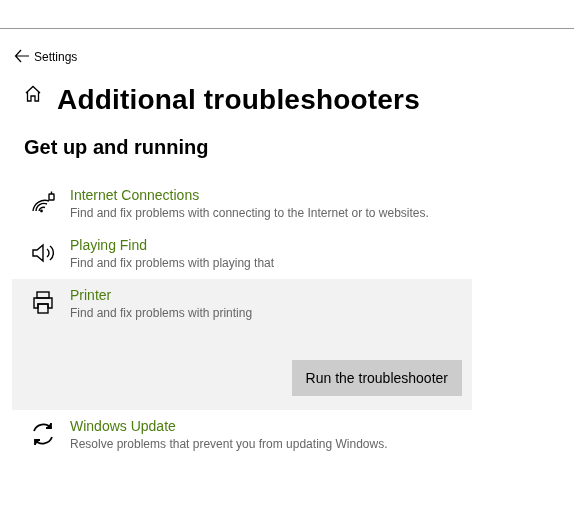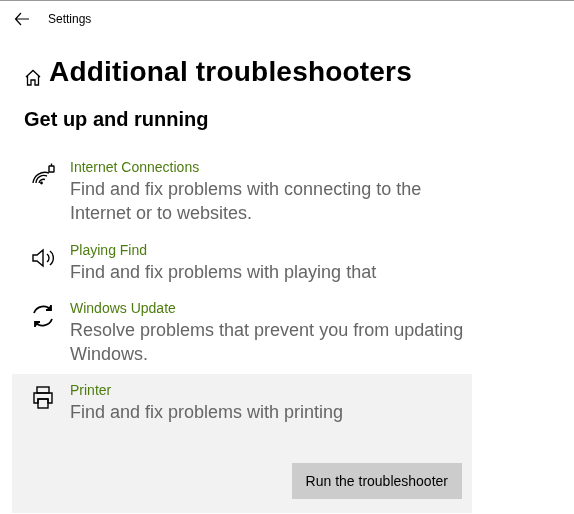--- a/index.html
+++ b/index.html
@@ -7,32 +7,33 @@
       font-family: "Segoe UI", -apple-system, BlinkMacSystemFont, sans-serif;
       background: #fff;
       width: 574px;
       height: 514px;
       overflow: hidden;
       color: #000;
     }
     .titlebar {
       height: 36px;
       display: flex;
-      align-items: center;
+      align-items: flex-end;
       padding-left: 14px;
-      gap: 18px;
+      gap: 4px;
       border-top: 1px solid #999;
+      margin-top: 28px;
     }
     .titlebar .back svg { width: 16px; height: 16px; display:block; }
     .titlebar .title { font-size: 12px; }
     .header {
       display: flex;
-      align-items: flex-end;
+      align-items: flex-start;
       padding: 20px 0 20px 23px;
-      gap: 6px;
+      gap: 14px;
     }
     .header .home svg { width: 20px; height: 20px; display:block; }
     .header h1 {
       font-size: 28px;
       font-weight: 600;
       letter-spacing: 0.2px;
     }
     .content { padding: 0 24px; }
     .section-title {
       font-size: 20px;
@@ -62,21 +63,21 @@
       flex-shrink: 0;
     }
     .icon svg { width: 28px; height: 28px; }
     .item-body { flex: 1; }
     .item-title {
       font-size: 14px;
       color: #4d7c0f;
       margin-bottom: 2px;
     }
     .item-desc {
-      font-size: 18px;
+      font-size: 12px;
       color: #666;
       line-height: 1.35;
     }
     .run-row {
       margin-top: 38px;
       display: flex;
       justify-content: flex-end;
       padding-right: 6px;
     }
     .run-btn {
@@ -138,46 +139,46 @@
           <path d="M18 10 A5 5 0 0 1 18 18"></path>
           <path d="M21 7 A9 9 0 0 1 21 21"></path>
         </svg>
       </span>
       <div class="item-body">
         <div class="item-title">Playing Find</div>
         <div class="item-desc">Find and fix problems with playing that</div>
       </div>
     </div>
 
-    <div class="item">
-      <span class="icon">
-        <svg viewBox="0 0 28 28" fill="none" stroke="#000" stroke-width="1.8">
-          <path d="M22 8 A10 10 0 0 0 5 11"></path>
-          <path d="M6 20 A10 10 0 0 0 23 17"></path>
-          <path d="M22 3 L22 8 L17 8" fill="#000"></path>
-          <path d="M6 25 L6 20 L11 20" fill="#000"></path>
-        </svg>
-      </span>
-      <div class="item-body">
-        <div class="item-title">Windows Update</div>
-        <div class="item-desc">Resolve problems that prevent you from updating Windows.</div>
-      </div>
-    </div>
-
     <div class="item selected">
       <span class="icon">
         <svg viewBox="0 0 28 28" fill="none" stroke="#000" stroke-width="1.4">
           <rect x="8" y="3" width="12" height="6"></rect>
           <path d="M5 9 H23 V19 H19 V15 H9 V19 H5 Z"></path>
           <rect x="9" y="15" width="10" height="9"></rect>
         </svg>
       </span>
       <div class="item-body">
         <div class="item-title">Printer</div>
         <div class="item-desc">Find and fix problems with printing</div>
         <div class="run-row">
           <button class="run-btn">Run the troubleshooter</button>
         </div>
       </div>
     </div>
 
+    <div class="item">
+      <span class="icon">
+        <svg viewBox="0 0 28 28" fill="none" stroke="#000" stroke-width="1.8">
+          <path d="M22 8 A10 10 0 0 0 5 11"></path>
+          <path d="M6 20 A10 10 0 0 0 23 17"></path>
+          <path d="M22 3 L22 8 L17 8" fill="#000"></path>
+          <path d="M6 25 L6 20 L11 20" fill="#000"></path>
+        </svg>
+      </span>
+      <div class="item-body">
+        <div class="item-title">Windows Update</div>
+        <div class="item-desc">Resolve problems that prevent you from updating Windows.</div>
+      </div>
+    </div>
+
   </div>
 </div>
 
 </body></html>

